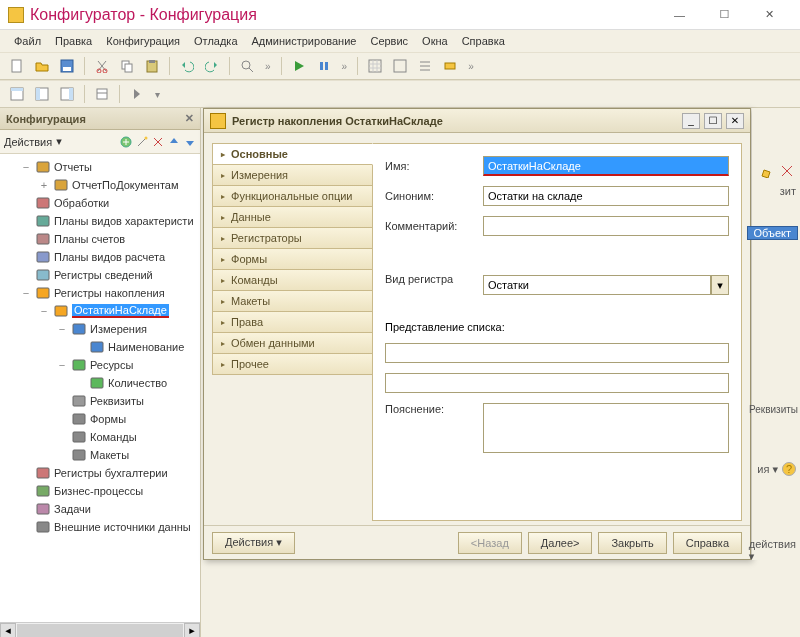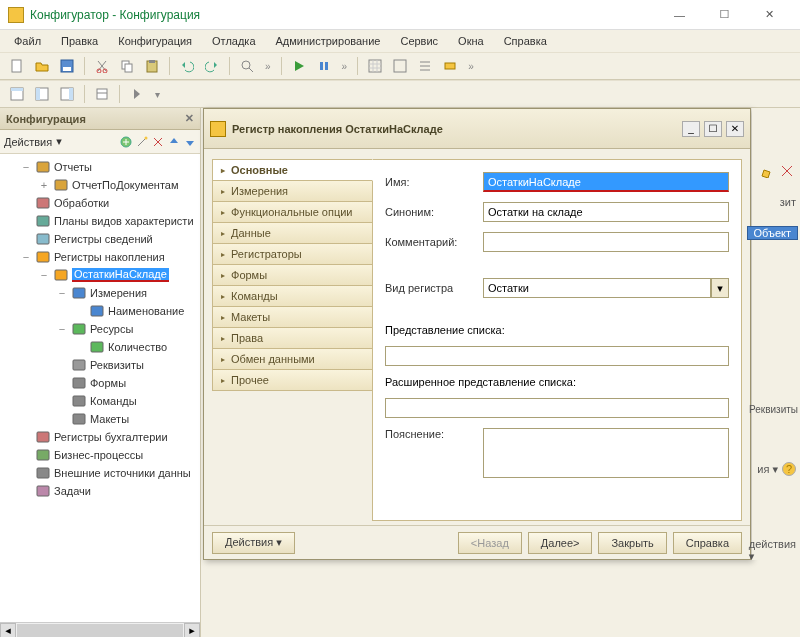--- a/index.html
+++ b/index.html
@@ -1,23 +1,23 @@
 <!DOCTYPE html>
 <html><head>
 <meta charset="utf-8">
 <style>
 * { box-sizing: border-box; font-family: Tahoma, Arial, sans-serif; font-size: 11px; }
 body { margin: 0; background: #f3f0e4; width: 800px; height: 637px; overflow: hidden; position: relative; }
 
 .titlebar { height: 30px; background: #fff; display: flex; align-items: center; padding: 0 8px; border-bottom: 1px solid #ddd; }
 .titlebar .icon { width: 16px; height: 16px; background: #f5c542; border: 1px solid #b38f1c; margin-right: 6px; }
-.titlebar .title { flex: 1; font-size: 12px; color: #15803d; }
+.titlebar .title { flex: 1; font-size: 16px; color: #be185d; }
 .titlebar .winbtn { width: 45px; height: 28px; display: flex; align-items: center; justify-content: center; color: #555; }
 
-.menubar { height: 22px; background: #f3f0e4; display: flex; align-items: center; padding: 0 8px; gap: 8px; }
+.menubar { height: 22px; background: #f3f0e4; display: flex; align-items: center; padding: 0 8px; gap: 2px; }
 .menubar span { padding: 2px 6px; color: #333; cursor: default; }
 
 .toolbar { height: 28px; background: #f3f0e4; border-top: 1px solid #e5e0cf; border-bottom: 1px solid #d0cab3; display: flex; align-items: center; padding: 0 6px; gap: 3px; }
 .toolbar .tbtn { width: 22px; height: 22px; display: flex; align-items: center; justify-content: center; border: 1px solid transparent; }
 .toolbar .sep { width: 1px; height: 18px; background: #cfc9b1; margin: 0 3px; }
 .toolbar .chev { color: #888; font-size: 10px; padding: 0 4px; }
 
 .main { display: flex; height: 530px; }
 
 .panel-left { width: 201px; background: #f6f3e9; border-right: 1px solid #cfc9b1; display: flex; flex-direction: column; }
@@ -34,39 +34,39 @@
 .tree-row.selected .label { background: #3399ff; color: #fff; border-bottom: 2px solid #c41818; padding: 0 2px; }
 .indent-1 { padding-left: 18px; }
 .indent-2 { padding-left: 36px; }
 .indent-3 { padding-left: 54px; }
 .indent-4 { padding-left: 72px; align-items: center; }
 .scroll-h { height: 16px; background: #efefef; border-top: 1px solid #ccc; display: flex; }
 .scroll-h .arr { width: 16px; background: #e0e0e0; border: 1px solid #bbb; display:flex;align-items:center;justify-content:center; }
 .scroll-h .thumb { flex: 1; background: #d0d0d0; margin: 1px; }
 
 .modal { position: absolute; left: 203px; top: 108px; width: 548px; height: 452px; background: #f3f0e4; border: 1px solid #9b9370; box-shadow: 2px 2px 6px rgba(0,0,0,.25); display:flex; flex-direction:column; }
-.modal-title { height: 40px; background: linear-gradient(#f5f0dd,#e6dfc5); display: flex; align-items: center; padding: 0 6px; border-bottom: 1px solid #bdb494; }
+.modal-title { height: 24px; background: linear-gradient(#f5f0dd,#e6dfc5); display: flex; align-items: center; padding: 0 6px; border-bottom: 1px solid #bdb494; }
 .modal-title .micon { width: 16px; height: 16px; background: #f5c542; border: 1px solid #a67c00; margin-right: 6px; }
 .modal-title .mtitle { flex: 1; font-weight: bold; color: #4a4427; }
 .modal-title .wbtn { width: 18px; height: 16px; margin-left: 4px; border: 1px solid #aaa; background: #eee; display:flex;align-items:center;justify-content:center; font-size:10px; }
 
 .modal-body { flex: 1; display: flex; padding: 10px 8px 4px 8px; gap: 0; }
 
 .tabcol { width: 160px; display: flex; flex-direction: column; gap: 0; }
 .tab { height: 22px; border: 1px solid #c9b98a; border-right: none; background: linear-gradient(#f9f3dc,#ede3c1); display: flex; align-items: center; padding: 0 8px; color: #5e522c; margin-bottom: -1px; cursor: default; position: relative; }
 .tab.active { background: #fff; font-weight: bold; z-index: 2; border-right: 1px solid #fff; margin-right: -1px; }
 .tab .arrow { margin-right: 6px; color: #7a6a37; font-size: 8px; }
 
 .formarea { flex: 1; background: #fff; border: 1px solid #c9b98a; padding: 12px 12px; display: flex; flex-direction: column; gap: 10px; }
 .frow { display: flex; align-items: center; gap: 8px; }
 .frow label { width: 90px; color: #333; }
 .frow input[type=text], .frow select { flex: 1; height: 20px; border: 1px solid #a9a076; padding: 0 4px; background: #fff; }
 .frow input.highlight { background: #3399ff; color: #fff; border-bottom: 2px solid #c41818; }
 .frow textarea { flex: 1; border: 1px solid #a9a076; height: 50px; resize: none; }
-.selectwrap { flex:1; display:flex; }
+.selectwrap { flex:1; display:flex;margin-top:13px; }
 .selectwrap input { flex:1; border-right:none; }
 .selectwrap .dd { width:18px; border:1px solid #a9a076; background:#efe9d2; display:flex;align-items:center;justify-content:center; }
 
 .modal-footer { height: 34px; border-top: 1px solid #cfc9b1; display: flex; align-items: center; padding: 0 8px; gap: 6px; justify-content: flex-end; }
 .modal-footer .btn { height: 22px; padding: 0 12px; border: 1px solid #b6aa7e; background: linear-gradient(#fcf8e8,#e9e0c2); color: #3c3c3c; }
 .modal-footer .btn.disabled { color: #999; }
 .modal-footer .actions-left { margin-right: auto; display:flex; align-items:center; gap:4px; }
 
 .right-edge { position:absolute; right:0; top:108px; width:48px; height:452px; background:#f3f0e4; }
 .right-edge .badge { position:absolute; top:118px; right:2px; background:#4a86d0; color:#fff; padding:0 6px; border:1px solid #2f5d99; }
@@ -301,20 +301,38 @@
             <svg width="14" height="12">
               <rect x="1" y="1" width="12" height="10" rx="1" fill="#6a9" stroke="#666"></rect>
             </svg>
           </span>
           <span class="label">Планы видов характеристи</span>
         </div>
         <div class="tree-row indent-1">
           <span class="toggle"></span>
           <span class="ticon">
             <svg width="14" height="12">
+              <rect x="1" y="1" width="12" height="10" rx="1" fill="#b88" stroke="#666"></rect>
+            </svg>
+          </span>
+          <span class="label">Планы счетов</span>
+        </div>
+        <div class="tree-row indent-1">
+          <span class="toggle"></span>
+          <span class="ticon">
+            <svg width="14" height="12">
+              <rect x="1" y="1" width="12" height="10" rx="1" fill="#89c" stroke="#666"></rect>
+            </svg>
+          </span>
+          <span class="label">Планы видов расчета</span>
+        </div>
+        <div class="tree-row indent-1">
+          <span class="toggle"></span>
+          <span class="ticon">
+            <svg width="14" height="12">
               <rect x="1" y="1" width="12" height="10" rx="1" fill="#8bc" stroke="#666"></rect>
             </svg>
           </span>
           <span class="label">Регистры сведений</span>
         </div>
         <div class="tree-row indent-1">
           <span class="toggle">−</span>
           <span class="ticon">
             <svg width="14" height="12">
               <rect x="1" y="1" width="12" height="10" rx="1" fill="#f5a623" stroke="#666"></rect>
@@ -418,33 +436,33 @@
             <svg width="14" height="12">
               <rect x="1" y="1" width="12" height="10" rx="1" fill="#7a6" stroke="#666"></rect>
             </svg>
           </span>
           <span class="label">Бизнес-процессы</span>
         </div>
         <div class="tree-row indent-1">
           <span class="toggle"></span>
           <span class="ticon">
             <svg width="14" height="12">
+              <rect x="1" y="1" width="12" height="10" rx="1" fill="#b8a" stroke="#666"></rect>
+            </svg>
+          </span>
+          <span class="label">Задачи</span>
+        </div>
+        <div class="tree-row indent-1">
+          <span class="toggle"></span>
+          <span class="ticon">
+            <svg width="14" height="12">
               <rect x="1" y="1" width="12" height="10" rx="1" fill="#888" stroke="#666"></rect>
             </svg>
           </span>
           <span class="label">Внешние источники данны</span>
-        </div>
-        <div class="tree-row indent-1">
-          <span class="toggle"></span>
-          <span class="ticon">
-            <svg width="14" height="12">
-              <rect x="1" y="1" width="12" height="10" rx="1" fill="#b8a" stroke="#666"></rect>
-            </svg>
-          </span>
-          <span class="label">Задачи</span>
         </div>
       </div>
     <div class="scroll-h">
       <div class="arr">◂</div>
       <div class="thumb"></div>
       <div class="arr">▸</div>
     </div>
   </div>
 </div>
 
@@ -520,21 +538,20 @@
       <div class="frow">
         <label>Вид регистра</label>
         <div class="selectwrap">
           <input type="text" value="Остатки" style="">
           <div class="dd">▾</div>
         </div>
       </div>
       <div style="height:6px"></div>
       <div>Представление списка:</div>
       <input type="text" style="height: 20px; border: 1px solid rgb(169, 160, 118);" value="">
-      <div>Расширенное представление списка:</div>
       <input type="text" style="height: 20px; border: 1px solid rgb(169, 160, 118);" value="">
       <div class="frow" style="align-items:flex-start">
         <label>Пояснение:</label>
         <textarea style=""></textarea>
       </div>
     </div>
   </div>
   <div class="modal-footer">
     <div class="actions-left">
       <button class="btn"><span>Действия</span> ▾</button>
@@ -552,21 +569,21 @@
         <svg width="14" height="14">
           <path d="M2 12l2-6 6 2-2 6z" fill="#f5c542" stroke="#a67c00"></path>
         </svg>
       </span>
     <span>
         <svg width="14" height="14">
           <path d="M2 2l10 10M12 2L2 12" stroke="#c44"></path>
         </svg>
       </span>
   </div>
-  <div style="position:absolute;top:88px;right:4px;color:#555">зит</div>
+  <div style="position:absolute;top:77px;right:4px;color:#555">зит</div>
   <div class="badge">Объект</div>
   <div class="label2">Реквизиты</div>
   <div style="position:absolute;top:354px;right:4px;color:#555;display:flex;align-items:center;gap:4px;">
       <span>ия ▾</span>
       <span style="width:14px;height:14px;border:1px solid #aaa;background:#f5c542;border-radius:50%;display:inline-flex;align-items:center;justify-content:center;color:#a67c00;">?</span>
     </div>
   <div style="position:absolute;top:430px;right:4px;color:#555">действия ▾</div>
 </div>
 
 </body></html>

